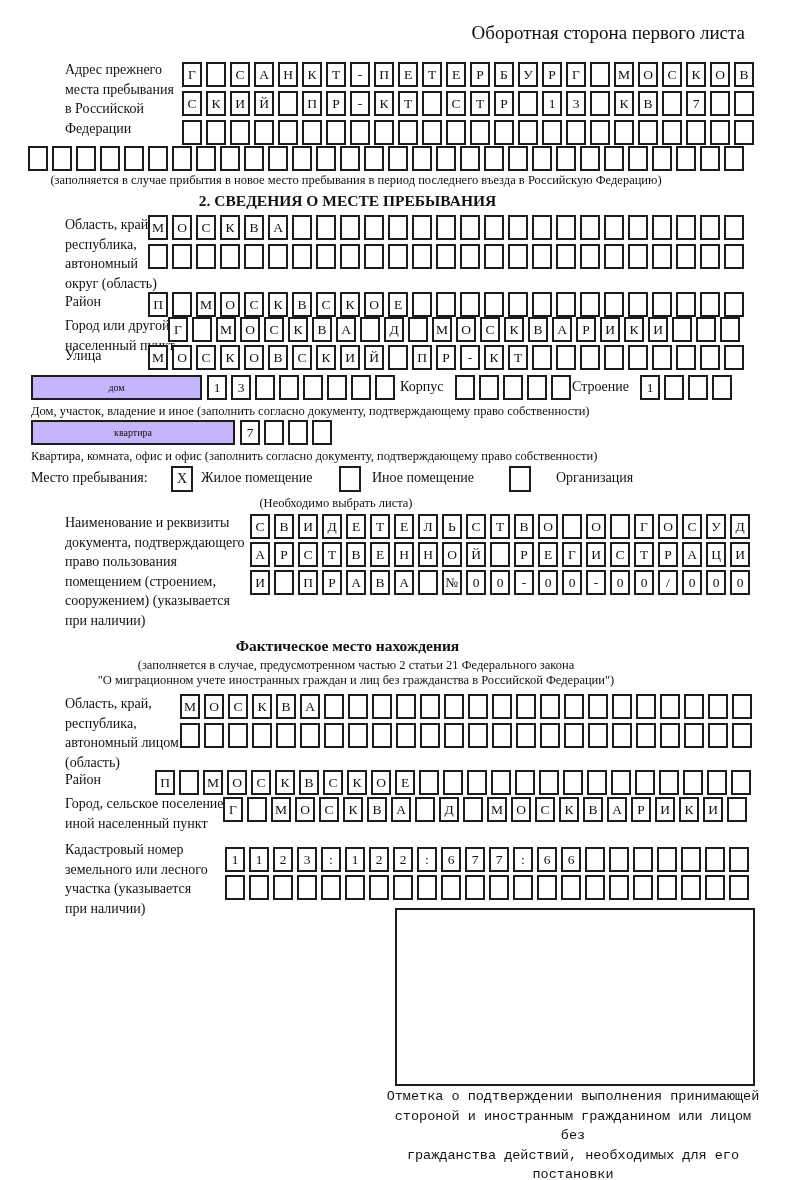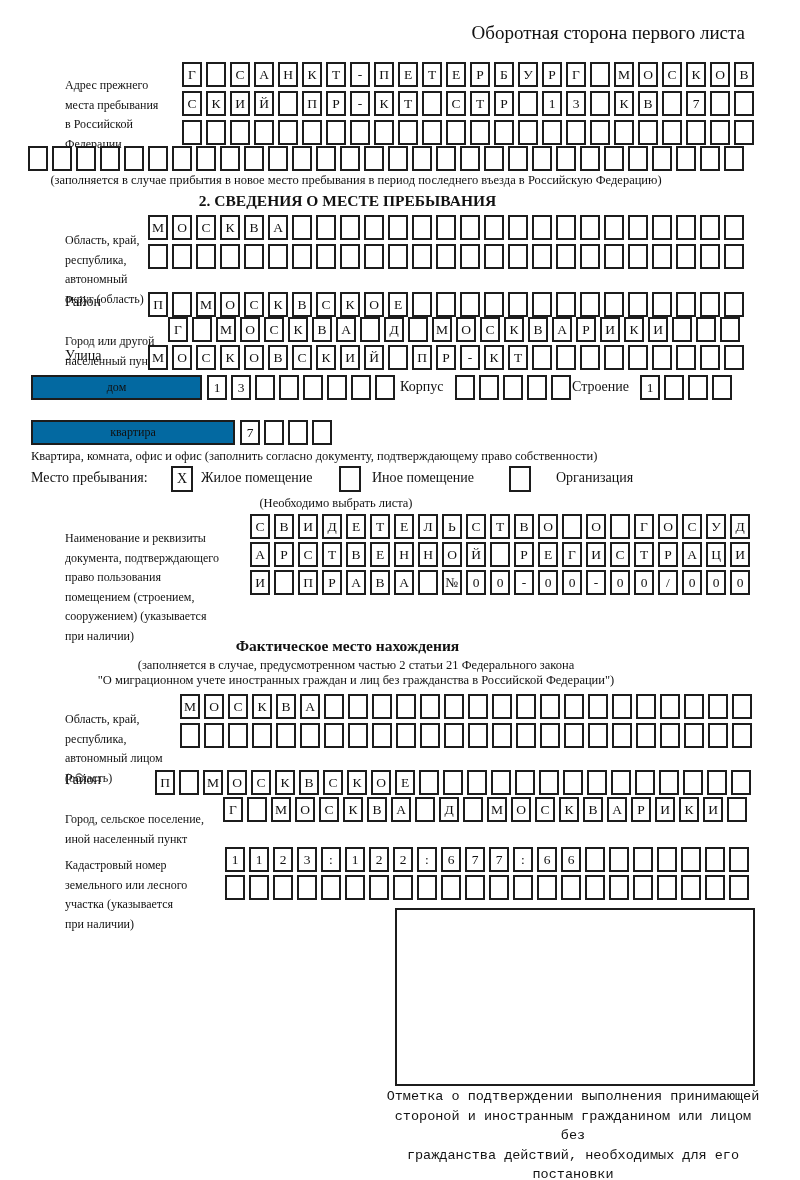--- a/index.html
+++ b/index.html
@@ -1,31 +1,31 @@
 <!DOCTYPE html>
 <html><head>
 <meta charset="utf-8">
 <style>
   html,body{margin:0;padding:0;background:#fff;}
   .page{
     position:relative;width:800px;height:1180px;background:#fff;overflow:hidden;
     font-family:"Liberation Serif","DejaVu Serif",serif;color:#111;
   }
   .note{position:absolute;left:0;width:745px;text-align:right;font-size:19px;}
-  .ml{position:absolute;white-space:pre;font-size:12px;line-height:19.5px;margin-top:16px;}
+  .ml{position:absolute;white-space:pre;font-size:14px;line-height:19.5px;}
   .lbl{position:absolute;white-space:pre;font-size:14px;}
   .row{position:absolute;display:flex;gap:4px;}
   .cell{
     box-sizing:border-box;width:20px;height:25px;border:2px solid #1c1c1c;background:#fff;
     display:flex;align-items:center;justify-content:center;
     font-size:13.5px;line-height:1;flex:0 0 auto;
   }
   .widebox{
     position:absolute;box-sizing:border-box;height:25px;border:2px solid #1c1c1c;
-    display:flex;align-items:center;justify-content:center;font-size:12px;background:#0369a1;
+    display:flex;align-items:center;justify-content:center;font-size:10px;background:#c4b5fd;
   }
   .chk{
     position:absolute;box-sizing:border-box;width:22px;height:26px;border:2px solid #1c1c1c;
     display:flex;align-items:center;justify-content:center;font-size:14px;background:#fff;
   }
   .cap{position:absolute;font-size:12.5px;}
   .cap.center{left:0;width:712px;text-align:center;}
   .heading{position:absolute;left:0;width:695px;text-align:center;font-weight:bold;font-size:15.5px;}
   .stamp{position:absolute;border:2px solid #1c1c1c;background:#fff;}
   .stampcap{position:absolute;white-space:pre-line;text-align:center;font-size:13.5px;line-height:19.5px;font-family:Liberation Mono, monospace;}
@@ -320,20 +320,21 @@
       <div class="cell"></div>
       <div class="cell"></div>
     </div>
   <div class="lbl" style="left:572px;top:379px">Строение</div>
   <div class="row" style="left:640px;top:375px">
       <div class="cell">1</div>
       <div class="cell"></div>
       <div class="cell"></div>
       <div class="cell"></div>
     </div>
+  <div class="cap" style="left:31px;top:404px">Дом, участок, владение и иное (заполнить согласно документу, подтверждающему право собственности)</div>
 
   <div class="widebox" style="left:31px;top:420px;width:204px">квартира</div>
   <div class="row" style="left:240px;top:420px">
       <div class="cell">7</div>
       <div class="cell"></div>
       <div class="cell"></div>
       <div class="cell"></div>
     </div>
   <div class="cap" style="left:31px;top:449px">Квартира, комната, офис и офис (заполнить согласно документу, подтверждающему право собственности)</div>
 

